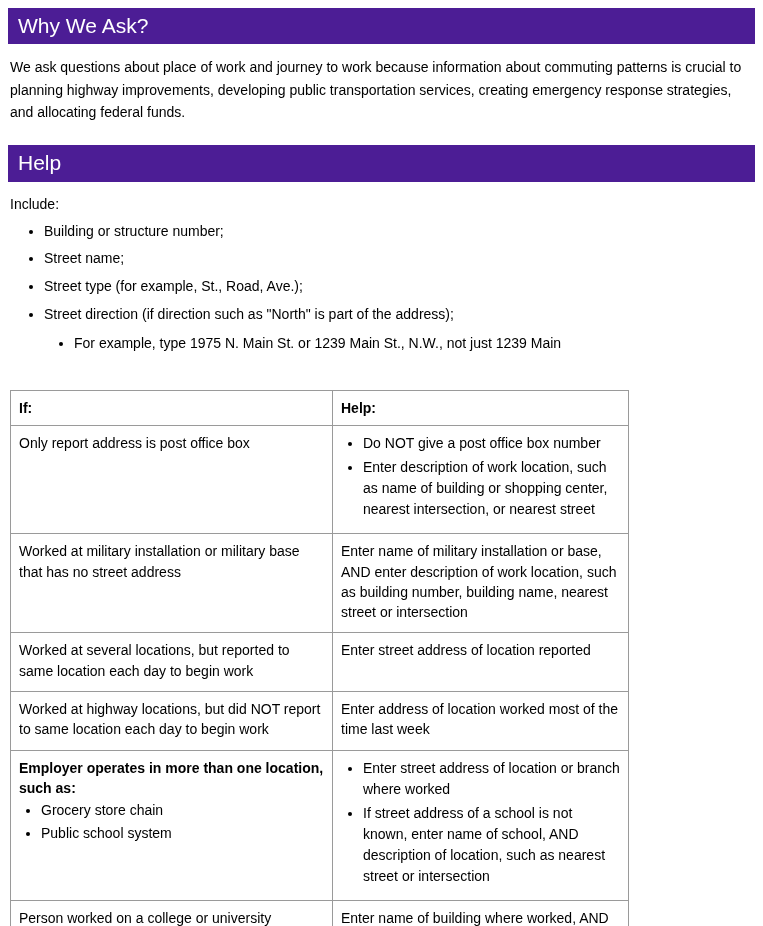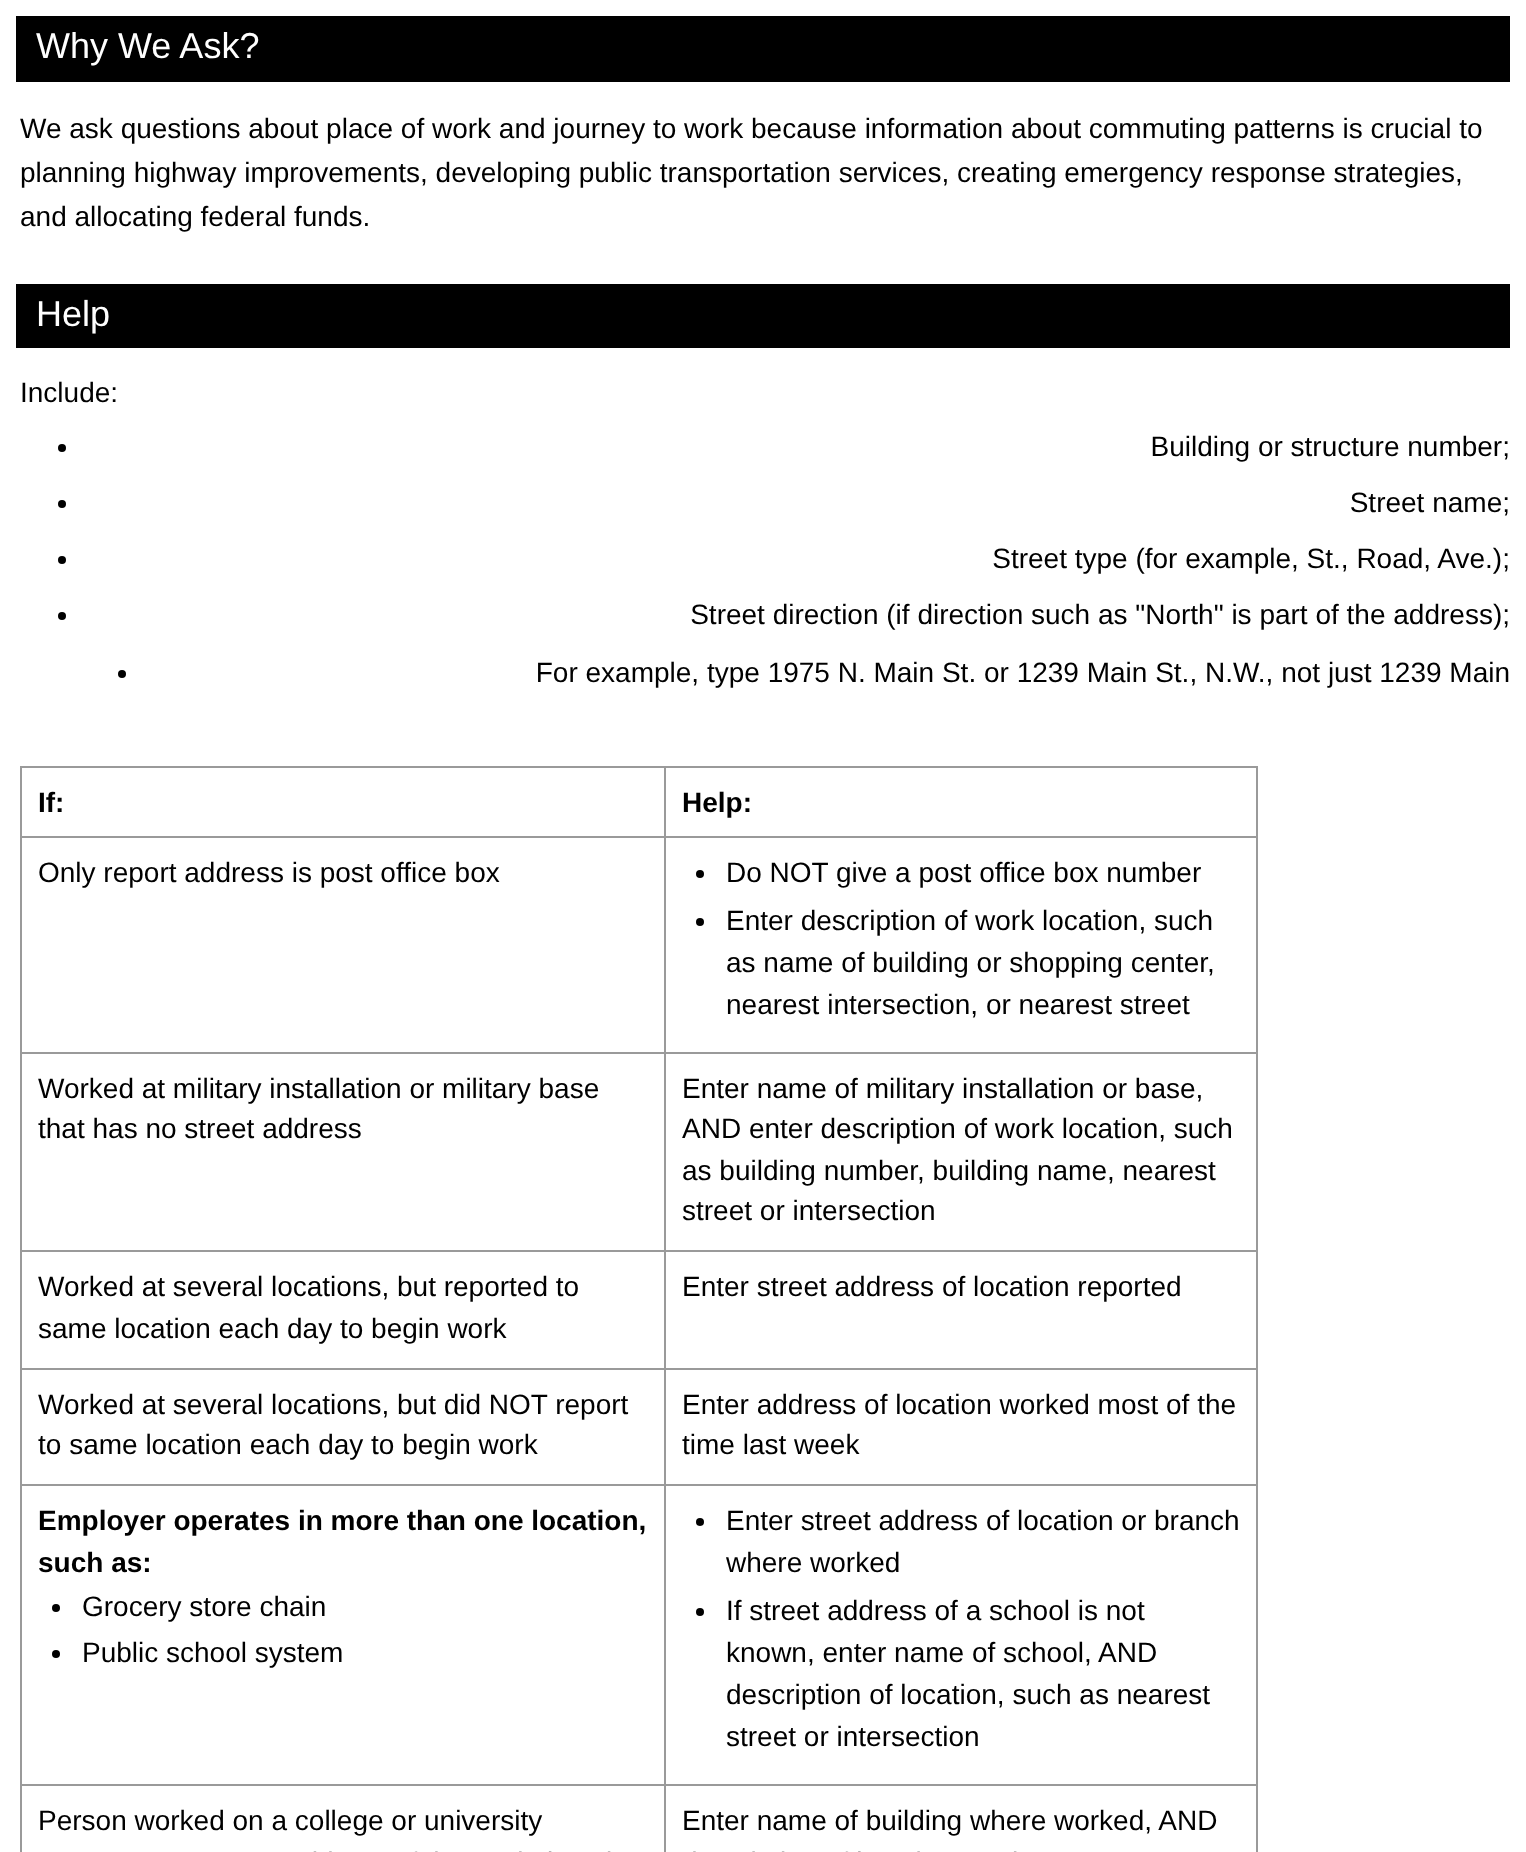--- a/index.html
+++ b/index.html
@@ -13,42 +13,41 @@
     font-family: "Liberation Sans", sans-serif;
     font-size: 14px;
     color: #000000;
   }
   .page {
     width: 763px;
     box-sizing: border-box;
     padding: 8px 8px 0 8px;
   }
   .section-header {
-    background: #000000;
+    background: #4c1d95;
     color: #ffffff;
-    font-size: 18px;
+    font-size: 21px;
     font-weight: normal;
     padding: 5px 10px 6px 10px;
     margin: 0;
     line-height: 1.2;
   }
   .intro-paragraph {
     margin: 12px 2px 22px 2px;
     line-height: 1.6;
     font-size: 14px;
   }
   .include-label {
     margin: 14px 2px 10px 2px;
     font-size: 14px;
   }
   ul.include-list {
     margin: 0 0 0 0;
     padding-left: 36px;
     list-style-type: disc;
-    text-align: right;
   }
   ul.include-list > li {
     margin-bottom: 9px;
     line-height: 1.35;
   }
   ul.sub-list {
     margin: 10px 0 0 0;
     padding-left: 30px;
     list-style-type: disc;
   }
@@ -161,21 +160,21 @@
       </tr>
       <tr>
         <td class="col-if">Worked at military installation or military base that has no street address</td>
         <td>Enter name of military installation or base, AND enter description of work location, such as building number, building name, nearest street or intersection</td>
       </tr>
       <tr>
         <td class="col-if">Worked at several locations, but reported to same location each day to begin work</td>
         <td>Enter street address of location reported</td>
       </tr>
       <tr>
-        <td class="col-if">Worked at several locations, but did NOT report to same location each day to begin work</td>
+        <td class="col-if">Worked at highway locations, but did NOT report to same location each day to begin work</td>
         <td>Enter address of location worked most of the time last week</td>
       </tr>
       <tr>
         <td class="col-if">
           <div class="bold-lead">Employer operates in more than one location, such as:</div>
           <ul class="plain-sub">
             <li>Grocery store chain</li>
             <li>Public school system</li>
           </ul>
         </td>

